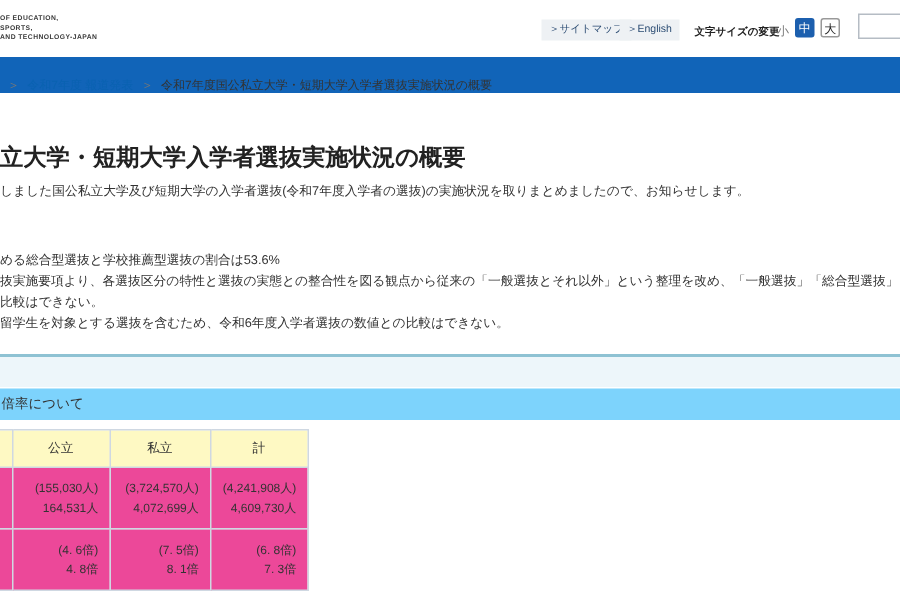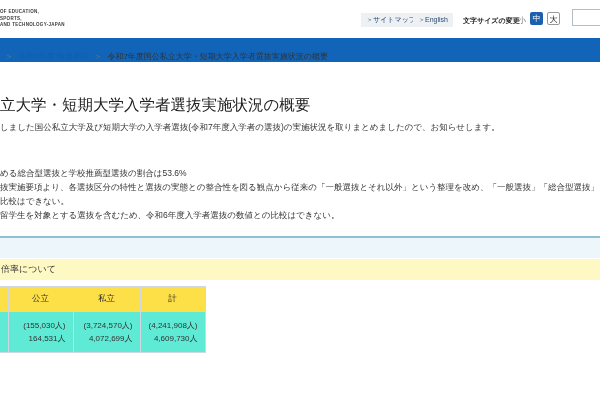--- a/index.html
+++ b/index.html
@@ -32,34 +32,34 @@
   .nav-item.n3{left:405px;width:125px;}
   .nav-sep{top:44px;width:1px;height:12px;background:rgba(255,255,255,.5);}
 
   
   .breadcrumb{left:2px;top:51px;font-size:8px;white-space:nowrap;color:#666;}
   .breadcrumb .sep{color:#777;margin:0 3px;}
   .breadcrumb .lnk{color:#0a62b1;cursor:pointer;}
   .breadcrumb .cur{color:#333;}
 
   
-  .page-title{left:0;top:95px;font-size:15.5px;font-weight:normal;color:#222;white-space:nowrap;}
+  .page-title{left:0;top:95px;font-size:15.5px;font-weight:bold;color:#222;white-space:nowrap;}
   .intro{left:0;top:122px;font-size:8.5px;white-space:nowrap;color:#333;}
   .notes{left:0;top:166px;font-size:8.5px;line-height:14px;color:#333;}
   .notes div{white-space:nowrap;}
 
   .banner{left:0;top:236px;width:600px;height:22px;background:#edf6fa;border-top:2px solid #8ec2d3;box-sizing:border-box;}
-  .section-header{left:0;top:259px;width:600px;height:21px;background:#fef9c3;}
+  .section-header{left:0;top:259px;width:600px;height:21px;background:#7dd3fc;}
   .section-title{left:1px;top:0;line-height:21px;font-size:9px;color:#333;white-space:nowrap;}
 
   
   .stats-table{position:absolute;left:0;top:286px;border-collapse:collapse;table-layout:fixed;}
   .stats-table th,.stats-table td{border:1px solid #cfd8e2;box-sizing:border-box;}
-  .stats-table th{height:25px;background:#fde047;font-size:8.5px;font-weight:normal;color:#333;text-align:center;}
-  .stats-table td{height:41px;background:#5eead4;font-size:8px;color:#333;text-align:right;padding:0 7px 0 0;vertical-align:middle;line-height:13px;margin-top:20px;}
+  .stats-table th{height:25px;background:#fef9c3;font-size:8.5px;font-weight:normal;color:#333;text-align:center;}
+  .stats-table td{height:41px;background:#ec4899;font-size:8px;color:#333;text-align:right;padding:0 7px 0 0;vertical-align:middle;line-height:13px;margin-top:20px;}
   .stats-table .c0{width:8px;padding:0;}
   .stats-table .c1{width:65px;}
   .stats-table .c2{width:67px;}
   .stats-table .c3{width:65px;}
   .stats-table tr td.c0{border-left:none;}
   .stats-table tr th.c0{border-left:none;}
 </style>
 </head>
 <body>
 
@@ -130,14 +130,29 @@
       </td>
       <td class="c2">
         <div>(3,724,570人)</div>
         <div>4,072,699人</div>
       </td>
       <td class="c3">
         <div>(4,241,908人)</div>
         <div>4,609,730人</div>
       </td>
     </tr>
+    <tr>
+      <td class="c0"></td>
+      <td class="c1">
+        <div>(4. 6倍)</div>
+        <div>4. 8倍</div>
+      </td>
+      <td class="c2">
+        <div>(7. 5倍)</div>
+        <div>8. 1倍</div>
+      </td>
+      <td class="c3">
+        <div>(6. 8倍)</div>
+        <div>7. 3倍</div>
+      </td>
+    </tr>
   </tbody>
 </table>
 
 </body></html>

